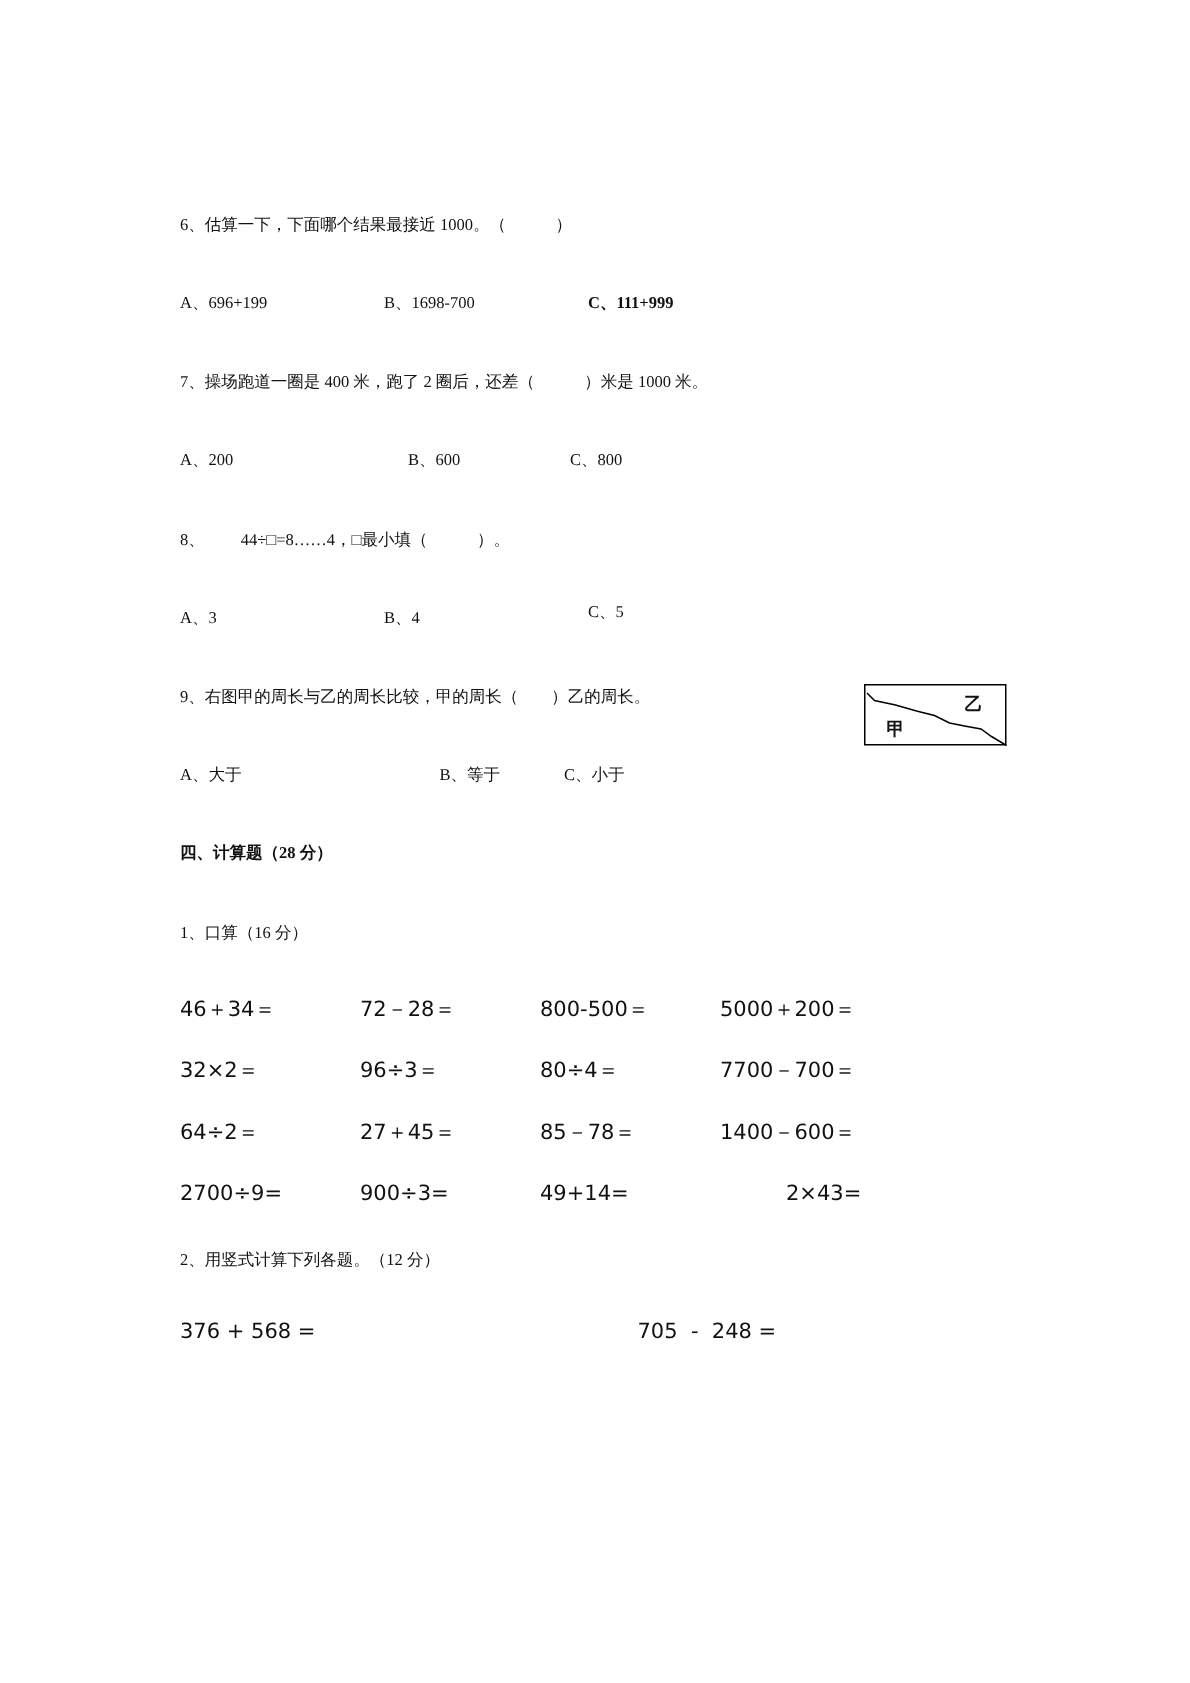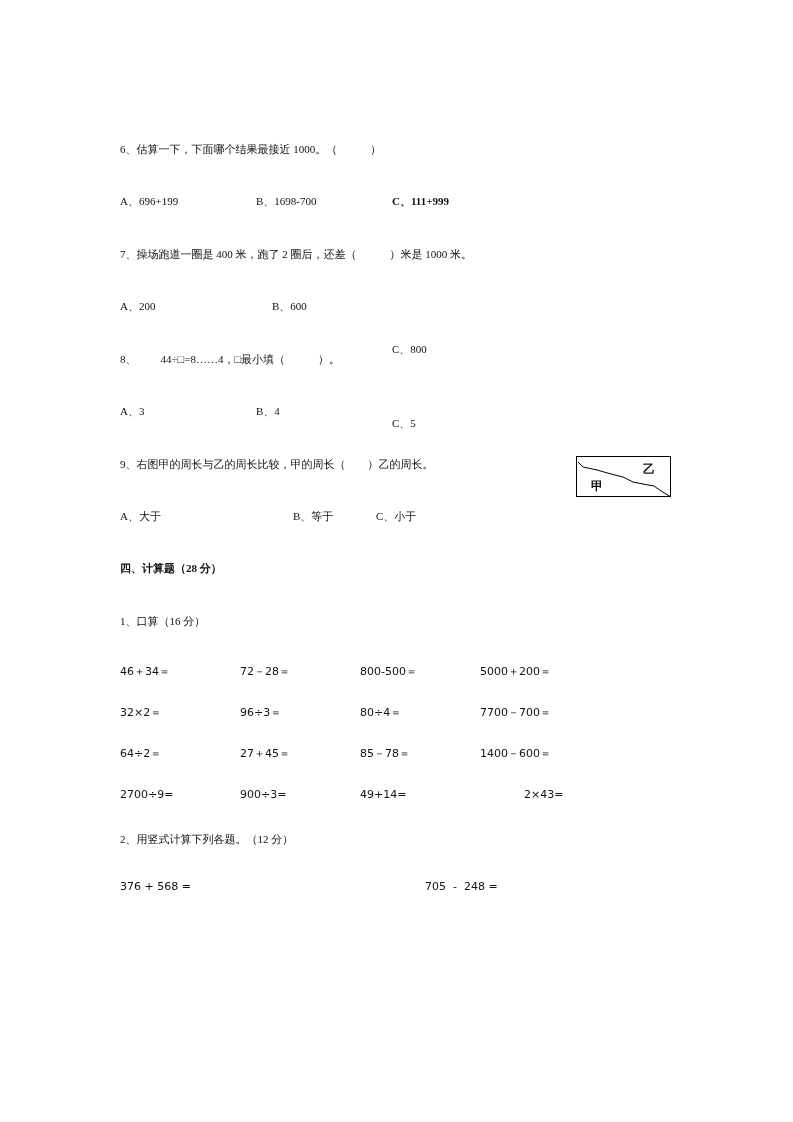--- a/index.html
+++ b/index.html
@@ -1,19 +1,19 @@
 <!DOCTYPE html>
 <html><head>
 <meta charset="utf-8">
 <style>
   html, body { margin:0; padding:0; background:#ffffff; }
   body { width:793px; height:1122px; position:relative; overflow:hidden; color:#111; }
   .line { position:absolute; left:120px; white-space:nowrap; }
   .serif { font-family:"Liberation Serif","DejaVu Serif",serif; font-size:11px; }
-  .sans { font-family:"DejaVu Sans","Liberation Sans",sans-serif; font-size:11px; }
+  .sans { font-family:"DejaVu Sans","Liberation Sans",sans-serif; font-size:14px; }
   .bold { font-weight:bold; }
   .cell { position:absolute; white-space:nowrap; }
   .fig { position:absolute; left:576px; top:456px; width:95px; height:41px; border:1.5px solid #000; box-sizing:border-box; }
   .fig svg { position:absolute; left:0; top:0; }
   .fig .lbl { position:absolute; font-family:"DejaVu Sans",sans-serif; font-size:12px; font-weight:bold; }
 </style>
 </head>
 <body>
 
 <div class="line serif" style="top:142px;">
@@ -21,28 +21,28 @@
 </div>
 <div class="cell serif" style="left:120px; top:194px;">A、696+199</div>
 <div class="cell serif" style="left:256px; top:194px;">B、1698-700</div>
 <div class="cell serif" style="left:392px; top:194px;font-weight:bold;">C、111+999</div>
 
 <div class="line serif" style="top:247px;">
   <span>7、</span><span>操场跑道一圈是 400 米，跑了 2 圈后，还差（　　　）米是 1000 米。</span>
 </div>
 <div class="cell serif" style="left:120px; top:299px;">A、200</div>
 <div class="cell serif" style="left:272px; top:299px;">B、600</div>
-<div class="cell serif" style="left:392px; top:299px;margin-top:43px;">C、800</div>
+<div class="cell serif" style="left:380px; top:299px;">C、800</div>
 
 <div class="line serif" style="top:352px;">
   <span>8、</span><span style="display:inline-block;width:24px;"></span><span>44÷□=8……4，□最小填（　　　）。</span>
 </div>
 <div class="cell serif" style="left:120px; top:404px;">A、3</div>
 <div class="cell serif" style="left:256px; top:404px;">B、4</div>
-<div class="cell serif" style="left:392px; top:416px;">C、5</div>
+<div class="cell serif" style="left:392px; top:400px;">C、5</div>
 
 <div class="line serif" style="top:457px;">
   <span>9、</span><span>右图甲的周长与乙的周长比较，甲的周长（　　）乙的周长。</span>
 </div>
 <div class="fig">
   <svg width="95" height="41" viewBox="0 0 95 41">
     <polyline points="1,5 6,10 20,13 34,17 46,20 56,25 66,27 77,29 84,34 94,40" fill="none" stroke="#000" stroke-width="1"></polyline>
   </svg>
   <span class="lbl" style="left:14px; top:21px;">甲</span>
   <span class="lbl" style="left:66px; top:4px;">乙</span>

